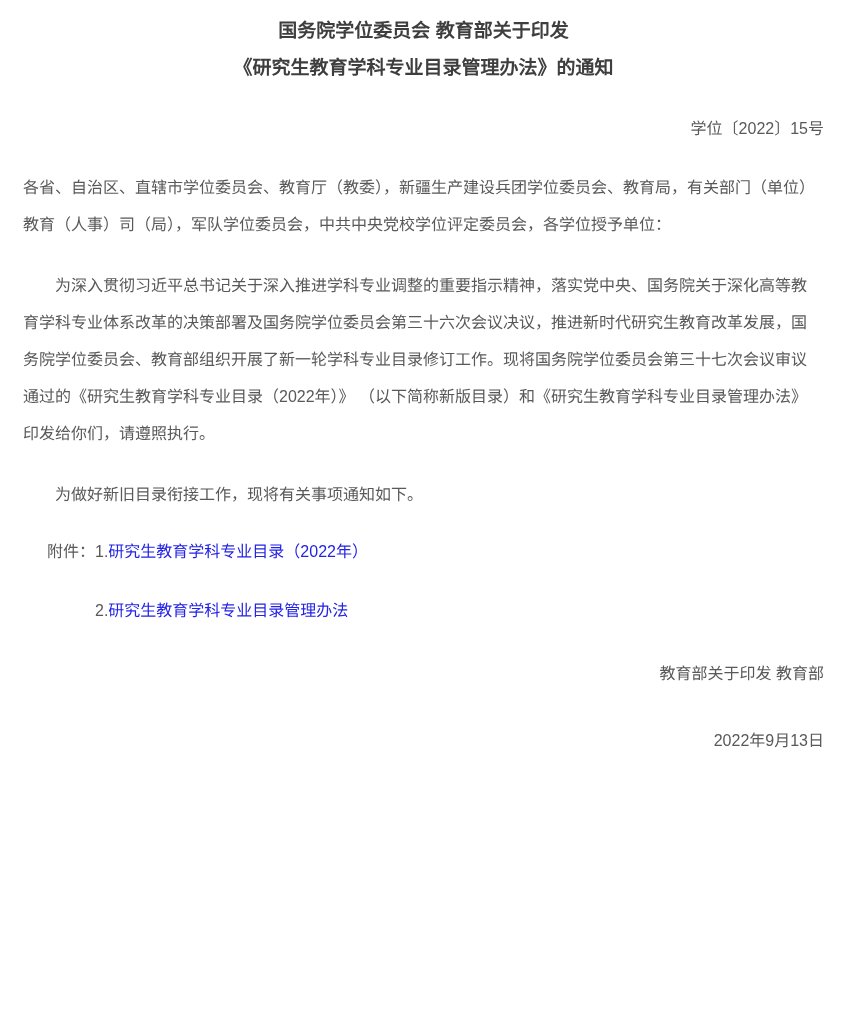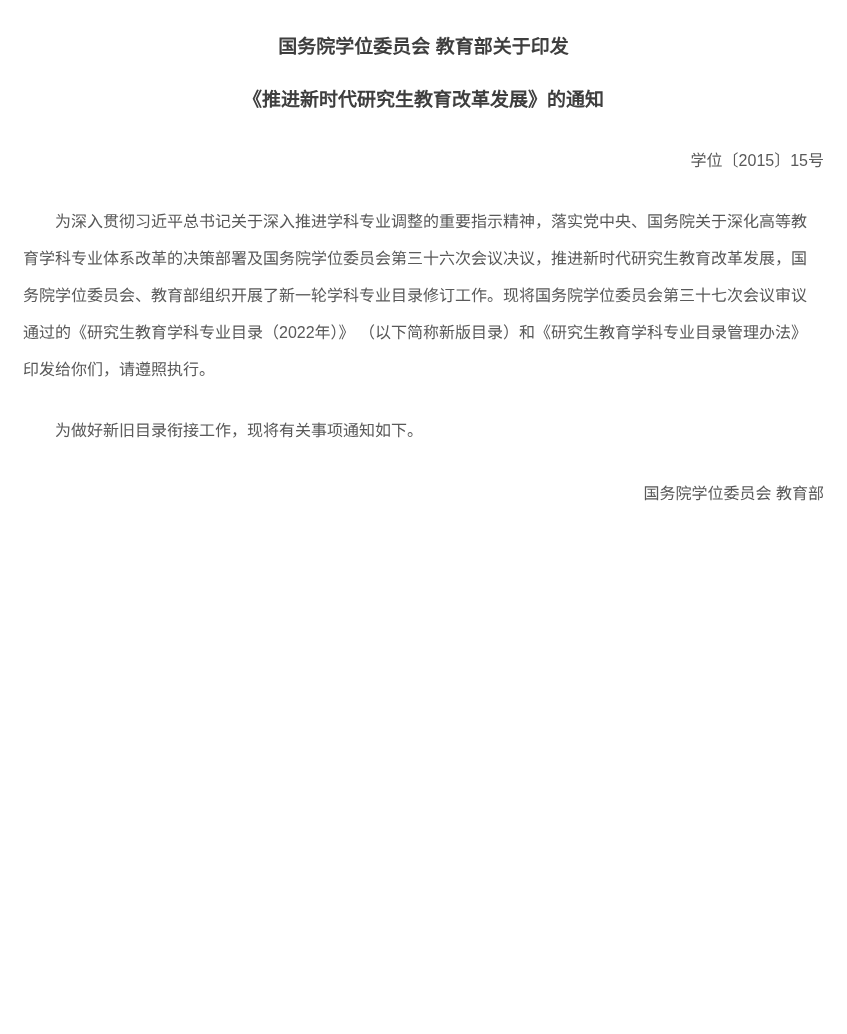--- a/index.html
+++ b/index.html
@@ -20,21 +20,21 @@
     overflow: hidden;
   }
   .title {
     margin: 0;
     text-align: center;
     font-size: 19px;
     font-weight: bold;
     color: #3e3e3e;
     line-height: 37px;
   }
-  .title .tline { display: block; margin-top: 16px; }
+  .title .tline { display: block; }
   .docnum {
     text-align: right;
     margin-top: 24px;
   }
   p.salutation {
     margin: 22px 0 0 0;
   }
   p.para {
     margin: 24px 16px 0 0;
     text-indent: 32px;
@@ -63,26 +63,32 @@
     margin-top: 30px;
   }
 </style>
 </head>
 <body>
 
 <div class="page">
 
   <h1 class="title">
     <span class="tline">国务院学位委员会 教育部关于印发</span>
-    <span class="tline">《推进新时代研究生教育改革发展》的通知</span>
+    <span class="tline">《研究生教育学科专业目录管理办法》的通知</span>
   </h1>
 
-  <div class="docnum">学位〔2015〕15号</div>
+  <div class="docnum">学位〔2022〕15号</div>
 
+  <p class="salutation">各省、自治区、直辖市学位委员会、教育厅（教委），新疆生产建设兵团学位委员会、教育局，有关部门（单位）教育（人事）司（局），军队学位委员会，中共中央党校学位评定委员会，各学位授予单位：</p>
 
   <p class="para">为深入贯彻习近平总书记关于深入推进学科专业调整的重要指示精神，落实党中央、国务院关于深化高等教育学科专业体系改革的决策部署及国务院学位委员会第三十六次会议决议，推进新时代研究生教育改革发展，国务院学位委员会、教育部组织开展了新一轮学科专业目录修订工作。现将国务院学位委员会第三十七次会议审议通过的《研究生教育学科专业目录（2022年）》 （以下简称新版目录）和《研究生教育学科专业目录管理办法》印发给你们，请遵照执行。</p>
   <p class="para">为做好新旧目录衔接工作，现将有关事项通知如下。</p>
 
+  <div class="attachments">
+    <p class="att-line"><span>附件：</span><span>1.</span><a class="att-link" href="#">研究生教育学科专业目录（2022年）</a></p>
+    <p class="att-line"><span class="att-spacer">附件：</span><span>2.</span><a class="att-link" href="#">研究生教育学科专业目录管理办法</a></p>
+  </div>
 
-  <div class="signature">国务院学位委员会 教育部</div>
+  <div class="signature">教育部关于印发 教育部</div>
 
+  <div class="issue-date">2022年9月13日</div>
 
 </div>
 
 </body></html>

